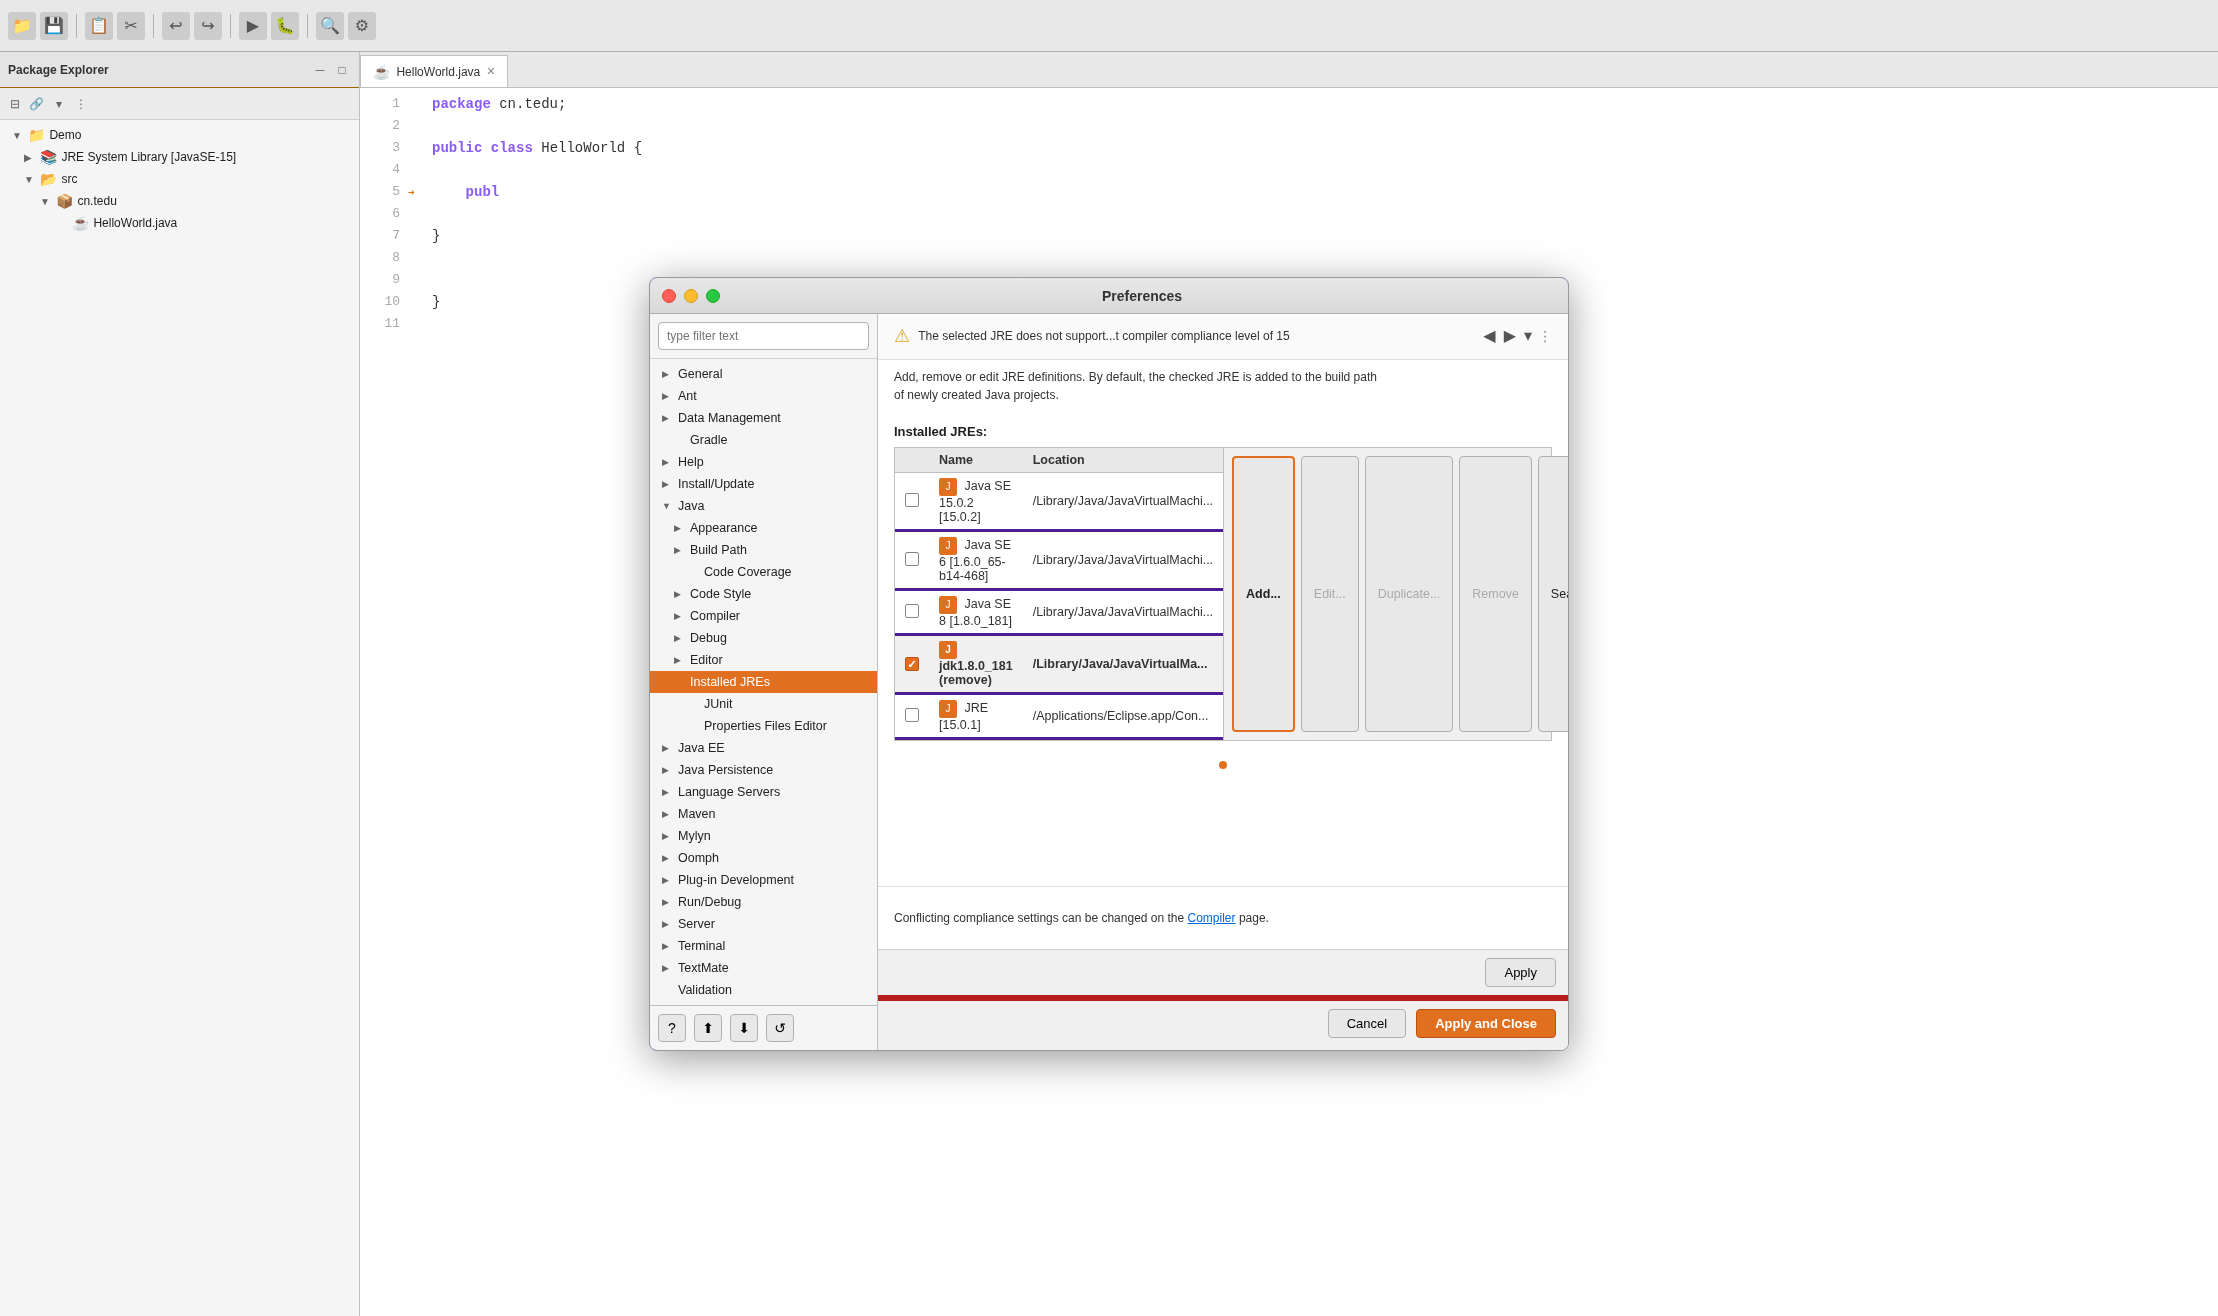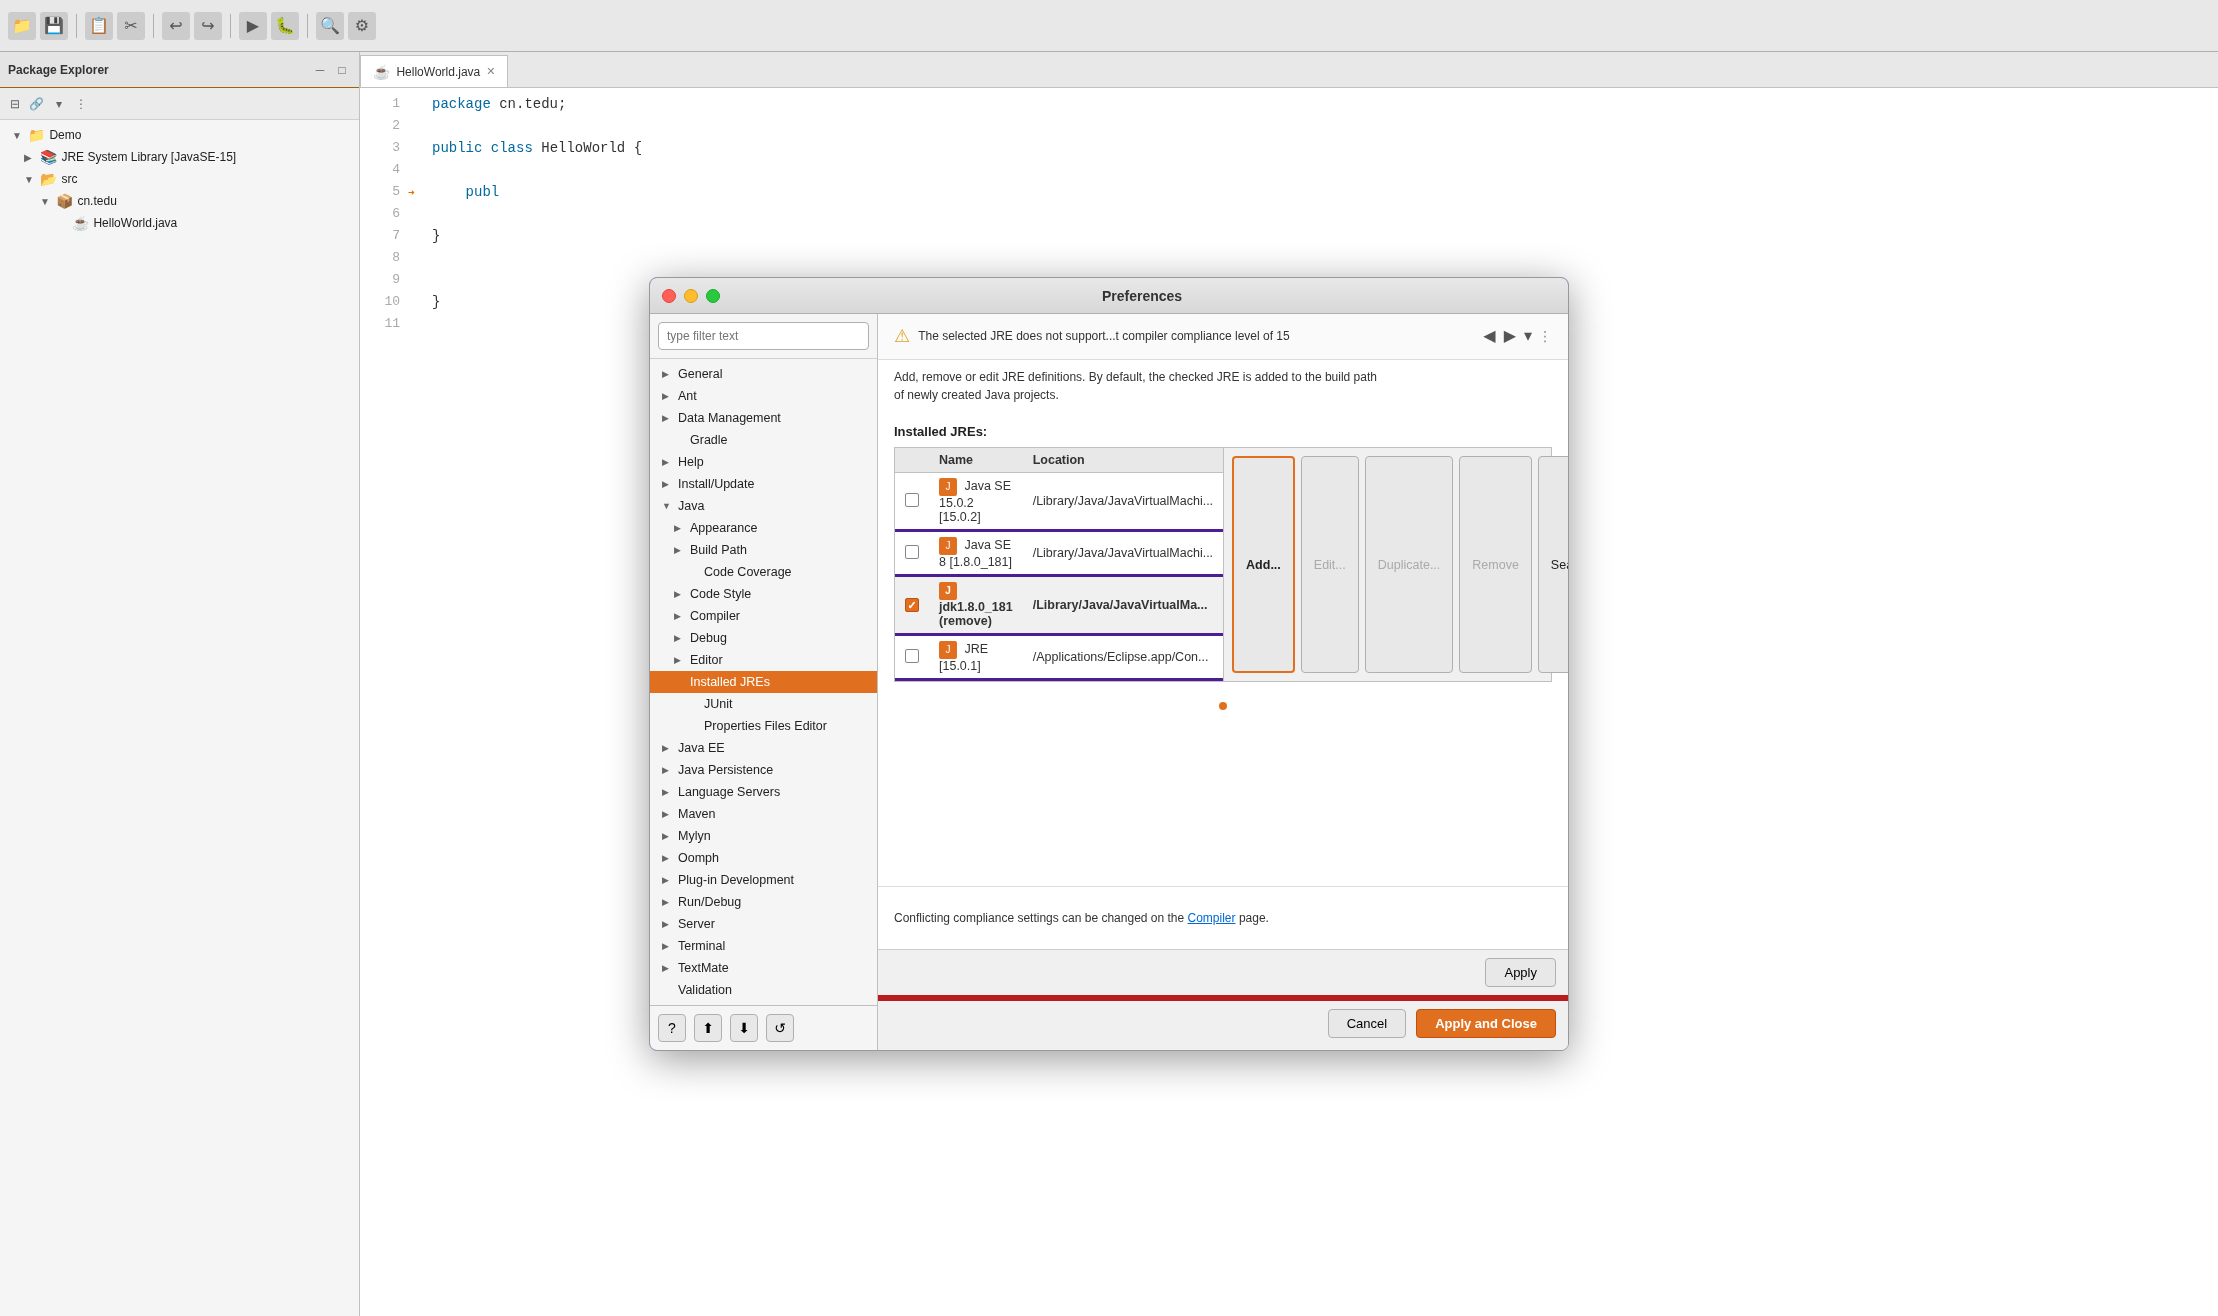--- a/index.html
+++ b/index.html
@@ -187,21 +187,21 @@
       font-size: 11px;
       flex-shrink: 0;
     }
 
     .line-code {
       padding: 0 4px;
       color: #333;
       white-space: pre;
     }
 
-    .kw { color: #0369a1; font-weight: normal; }
+    .kw { color: #8b5cf6; font-weight: bold; }
 
     
     .dialog-overlay {
       position: absolute;
       top: 52px; left: 0; right: 0; bottom: 0;
       display: flex;
       align-items: center;
       justify-content: center;
       pointer-events: none;
     }
@@ -867,20 +867,30 @@
                     <span>Java SE 15.0.2 [15.0.2]</span>
                   </td>
                   <td>/Library/Java/JavaVirtualMachi...</td>
                 </tr>
                 <tr>
                   <td class="check-cell">
                     <div class="checkbox"></div>
                   </td>
                   <td>
                     <span class="jre-icon">J</span>
+                    <span>Java SE 6 [1.6.0_65-b14-468]</span>
+                  </td>
+                  <td>/Library/Java/JavaVirtualMachi...</td>
+                </tr>
+                <tr>
+                  <td class="check-cell">
+                    <div class="checkbox"></div>
+                  </td>
+                  <td>
+                    <span class="jre-icon">J</span>
                     <span>Java SE 8 [1.8.0_181]</span>
                   </td>
                   <td>/Library/Java/JavaVirtualMachi...</td>
                 </tr>
                 <tr class="bold-row checked-row">
                   <td class="check-cell">
                     <div class="checkbox checked">✓</div>
                   </td>
                   <td>
                     <span class="jre-icon">J</span>

